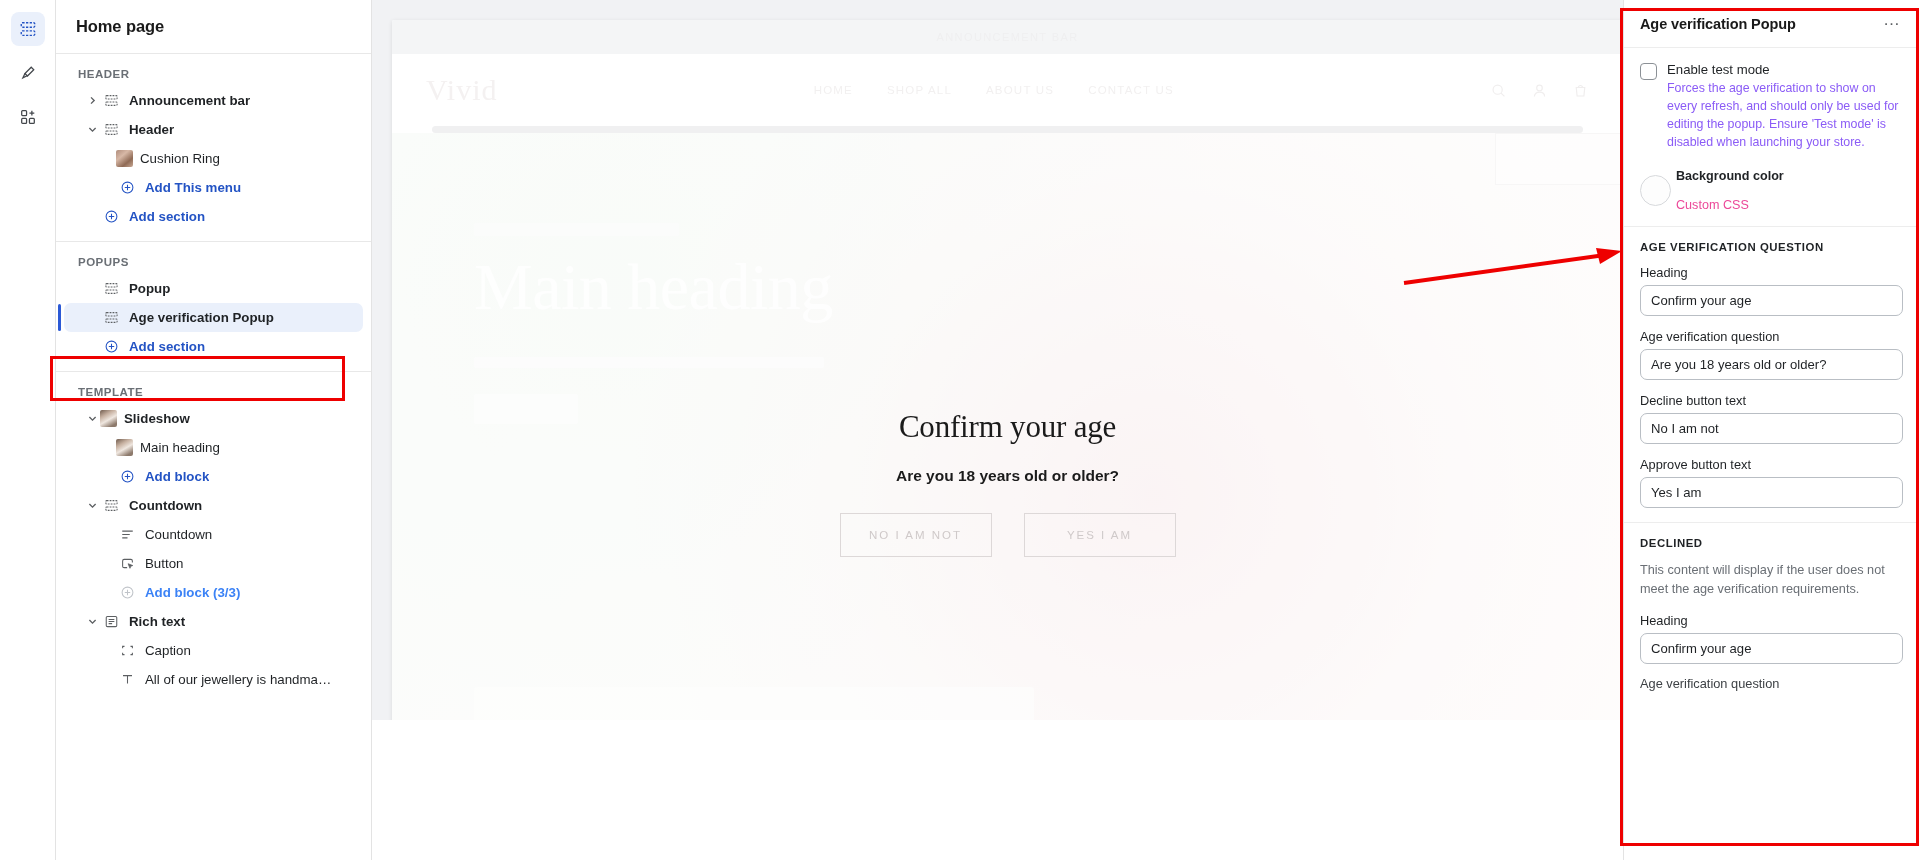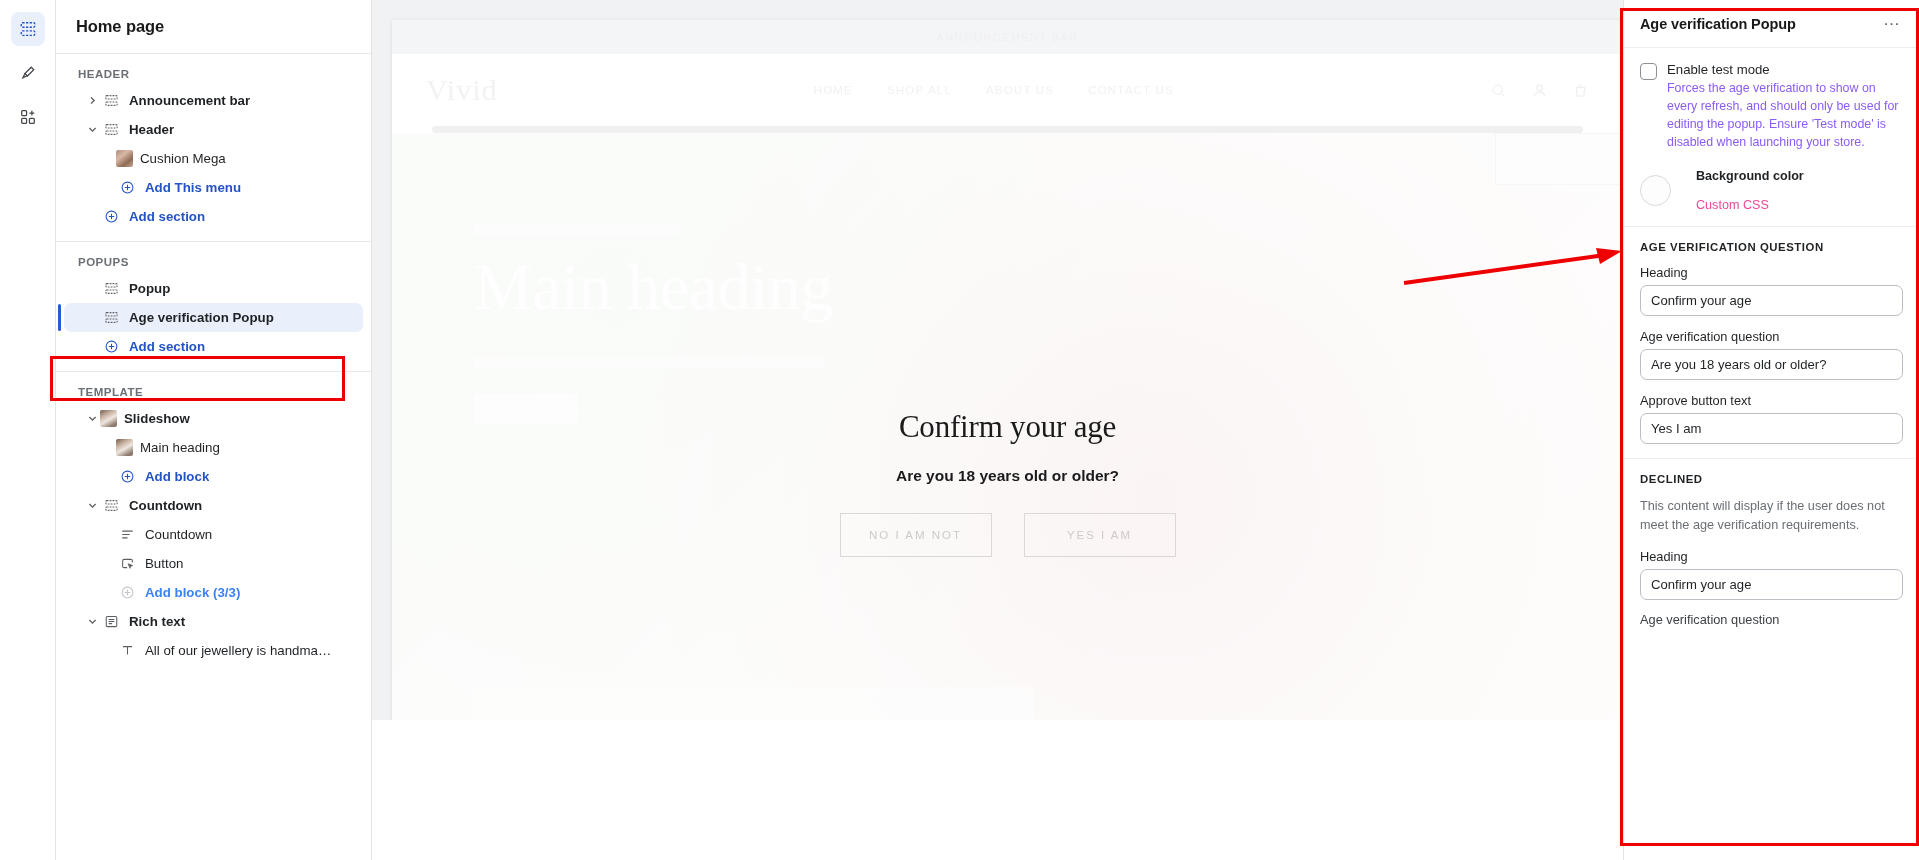--- a/index.html
+++ b/index.html
@@ -198,21 +198,21 @@
     width: 17px; height: 17px; flex: 0 0 17px;
     border: 1px solid #8c9196; border-radius: 4px; background: #fff;
     margin-top: 1px; cursor: pointer;
   }
   .check-label { font-size: 13.2px; color: #1f2225; }
   .check-help {
     font-size: 12.4px; color: #8b5cf6; line-height: 1.44;
     margin-top: 3px;
   }
 
-  .color-row { display: flex; align-items: center; gap: 25px; margin-top: 18px; }
+  .color-row { display: flex; align-items: center; gap: 5px; margin-top: 18px; }
   .swatch {
     width: 31px; height: 31px; border-radius: 50%;
     background: #fdfdfd; border: 1px solid #d7d9dc; flex: 0 0 31px; cursor: pointer;
   }
   .color-name { font-size: 12.6px; font-weight: 700; color: #1f2225; }
   .color-sub { font-size: 12.6px; color: #ec4899; margin-top: 15px; }
 
   .sec-label {
     font-size: 11.4px; font-weight: 700; color: #1f2225;
     letter-spacing: 0.55px; text-transform: uppercase; margin-bottom: 12px;
@@ -295,21 +295,21 @@
               <svg width="15" height="15" viewBox="0 0 20 20" fill="none" stroke="currentColor" stroke-width="1.4">
                 <rect x="2.5" y="3.5" width="15" height="4.6" rx="1.1" stroke-dasharray="2.4 1.5"></rect>
                 <rect x="2.5" y="11.9" width="15" height="4.6" rx="1.1" stroke-dasharray="2.4 1.5"></rect>
               </svg>
             </div>
             <div class="row-label bold">Header</div>
           </div>
           <div class="row indent1">
             <div class="caret spacer"></div>
             <div class="thumb"></div>
-            <div class="row-label">Cushion Mega</div>
+            <div class="row-label">Cushion Ring</div>
           </div>
           <div class="row indent1 link">
             <div class="caret spacer"></div>
             <div class="row-icon">
               <svg width="15" height="15" viewBox="0 0 20 20" fill="none" stroke="currentColor" stroke-width="1.4">
                 <circle cx="10" cy="10" r="7.2"></circle>
                 <path d="M10 6.4v7.2M6.4 10h7.2"></path>
               </svg>
             </div>
             <div class="row-label">Add This menu</div>
@@ -433,20 +433,29 @@
                 <path d="M2.6 4.4L6 7.8l3.4-3.4"></path>
               </svg>
             </div>
             <div class="row-icon">
               <svg width="15" height="15" viewBox="0 0 20 20" fill="none" stroke="currentColor" stroke-width="1.4">
                 <rect x="3" y="3.2" width="14" height="13.6" rx="1.6"></rect>
                 <path d="M6.2 7.2h7.6M6.2 10h7.6M6.2 12.8h4.6"></path>
               </svg>
             </div>
             <div class="row-label bold">Rich text</div>
+          </div>
+          <div class="row indent1">
+            <div class="caret spacer"></div>
+            <div class="row-icon">
+              <svg width="15" height="15" viewBox="0 0 20 20" fill="none" stroke="currentColor" stroke-width="1.4">
+                <path d="M3.5 7V4.5H6M14 4.5h2.5V7M16.5 13v2.5H14M6 15.5H3.5V13"></path>
+              </svg>
+            </div>
+            <div class="row-label">Caption</div>
           </div>
           <div class="row indent1">
             <div class="caret spacer"></div>
             <div class="row-icon">
               <svg width="15" height="15" viewBox="0 0 20 20" fill="none" stroke="currentColor" stroke-width="1.4">
                 <path d="M4 4.8h12M10 4.8v10.4"></path>
               </svg>
             </div>
             <div class="row-label">All of our jewellery is handma…</div>
           </div>
@@ -534,20 +543,21 @@
           <div class="color-sub">Custom CSS</div>
         </div>
       </div>
     </div>
 
     <div class="set-block">
       <div class="sec-label">AGE VERIFICATION QUESTION</div>
       <div id="question-fields">
           <div class="field"><div class="field-label">Heading</div><input type="text" value="Confirm your age" style=""></div>
           <div class="field"><div class="field-label">Age verification question</div><input type="text" value="Are you 18 years old or older?" style=""></div>
+          <div class="field"><div class="field-label">Decline button text</div><input type="text" value="No I am not" style=""></div>
           <div class="field"><div class="field-label">Approve button text</div><input type="text" value="Yes I am" style=""></div>
         </div>
     </div>
 
     <div class="set-block nobord">
       <div class="sec-label">DECLINED</div>
       <div class="sec-desc">This content will display if the user does not meet the age verification requirements.</div>
       <div id="declined-fields">
           <div class="field"><div class="field-label">Heading</div><input type="text" value="Confirm your age" style=""></div>
         </div>

